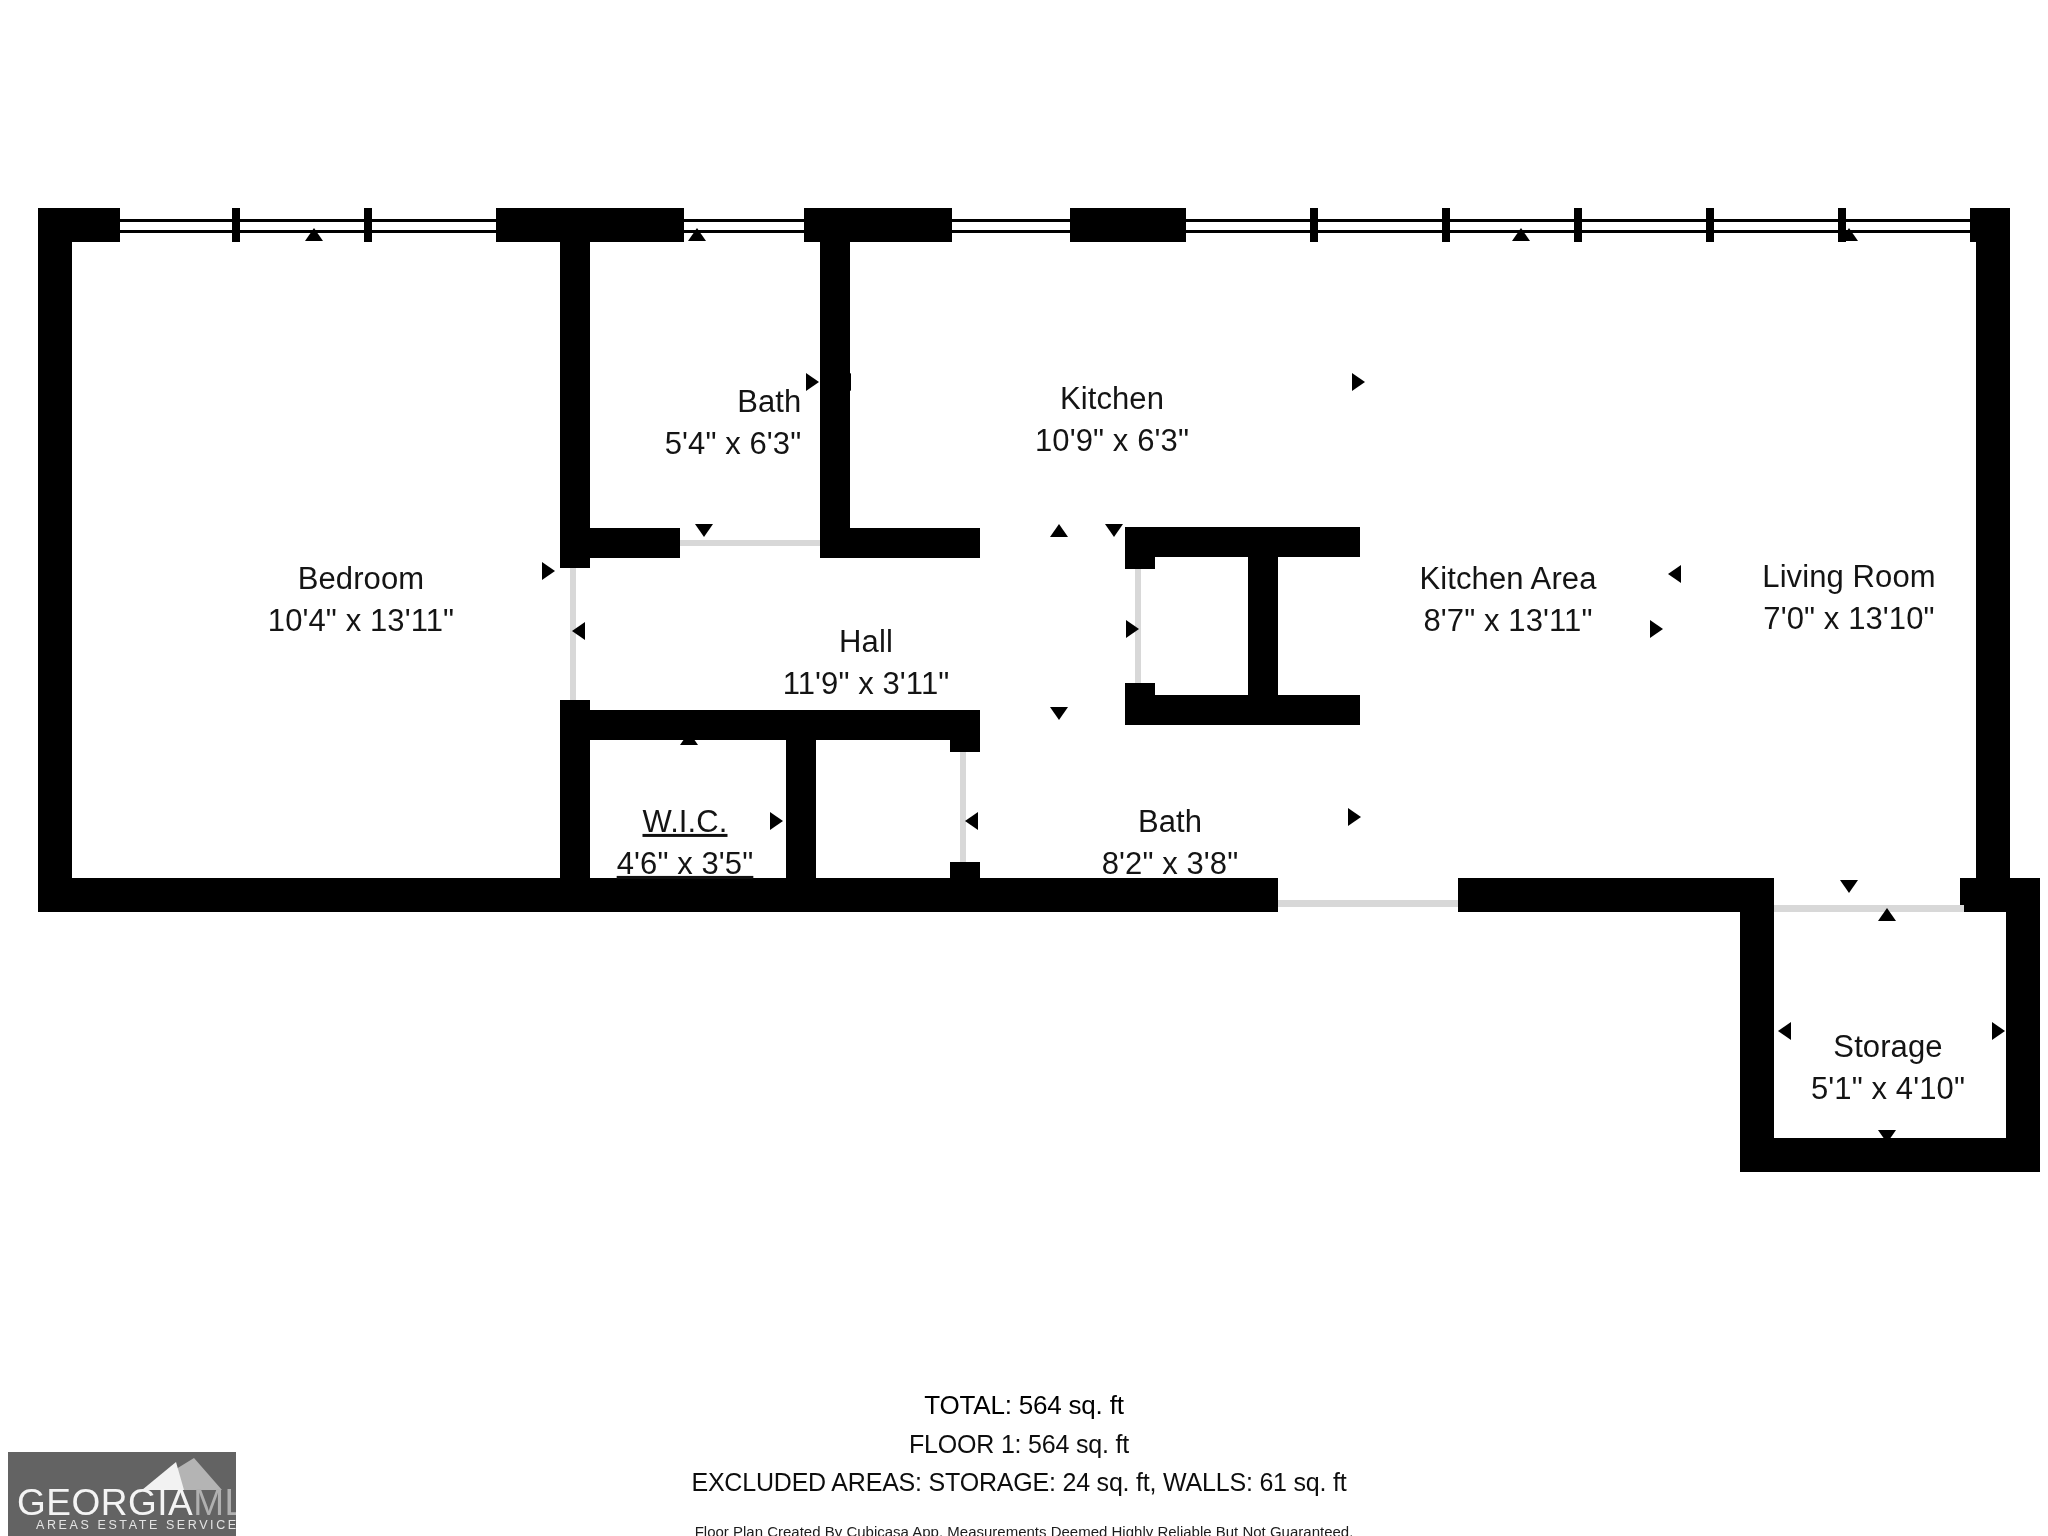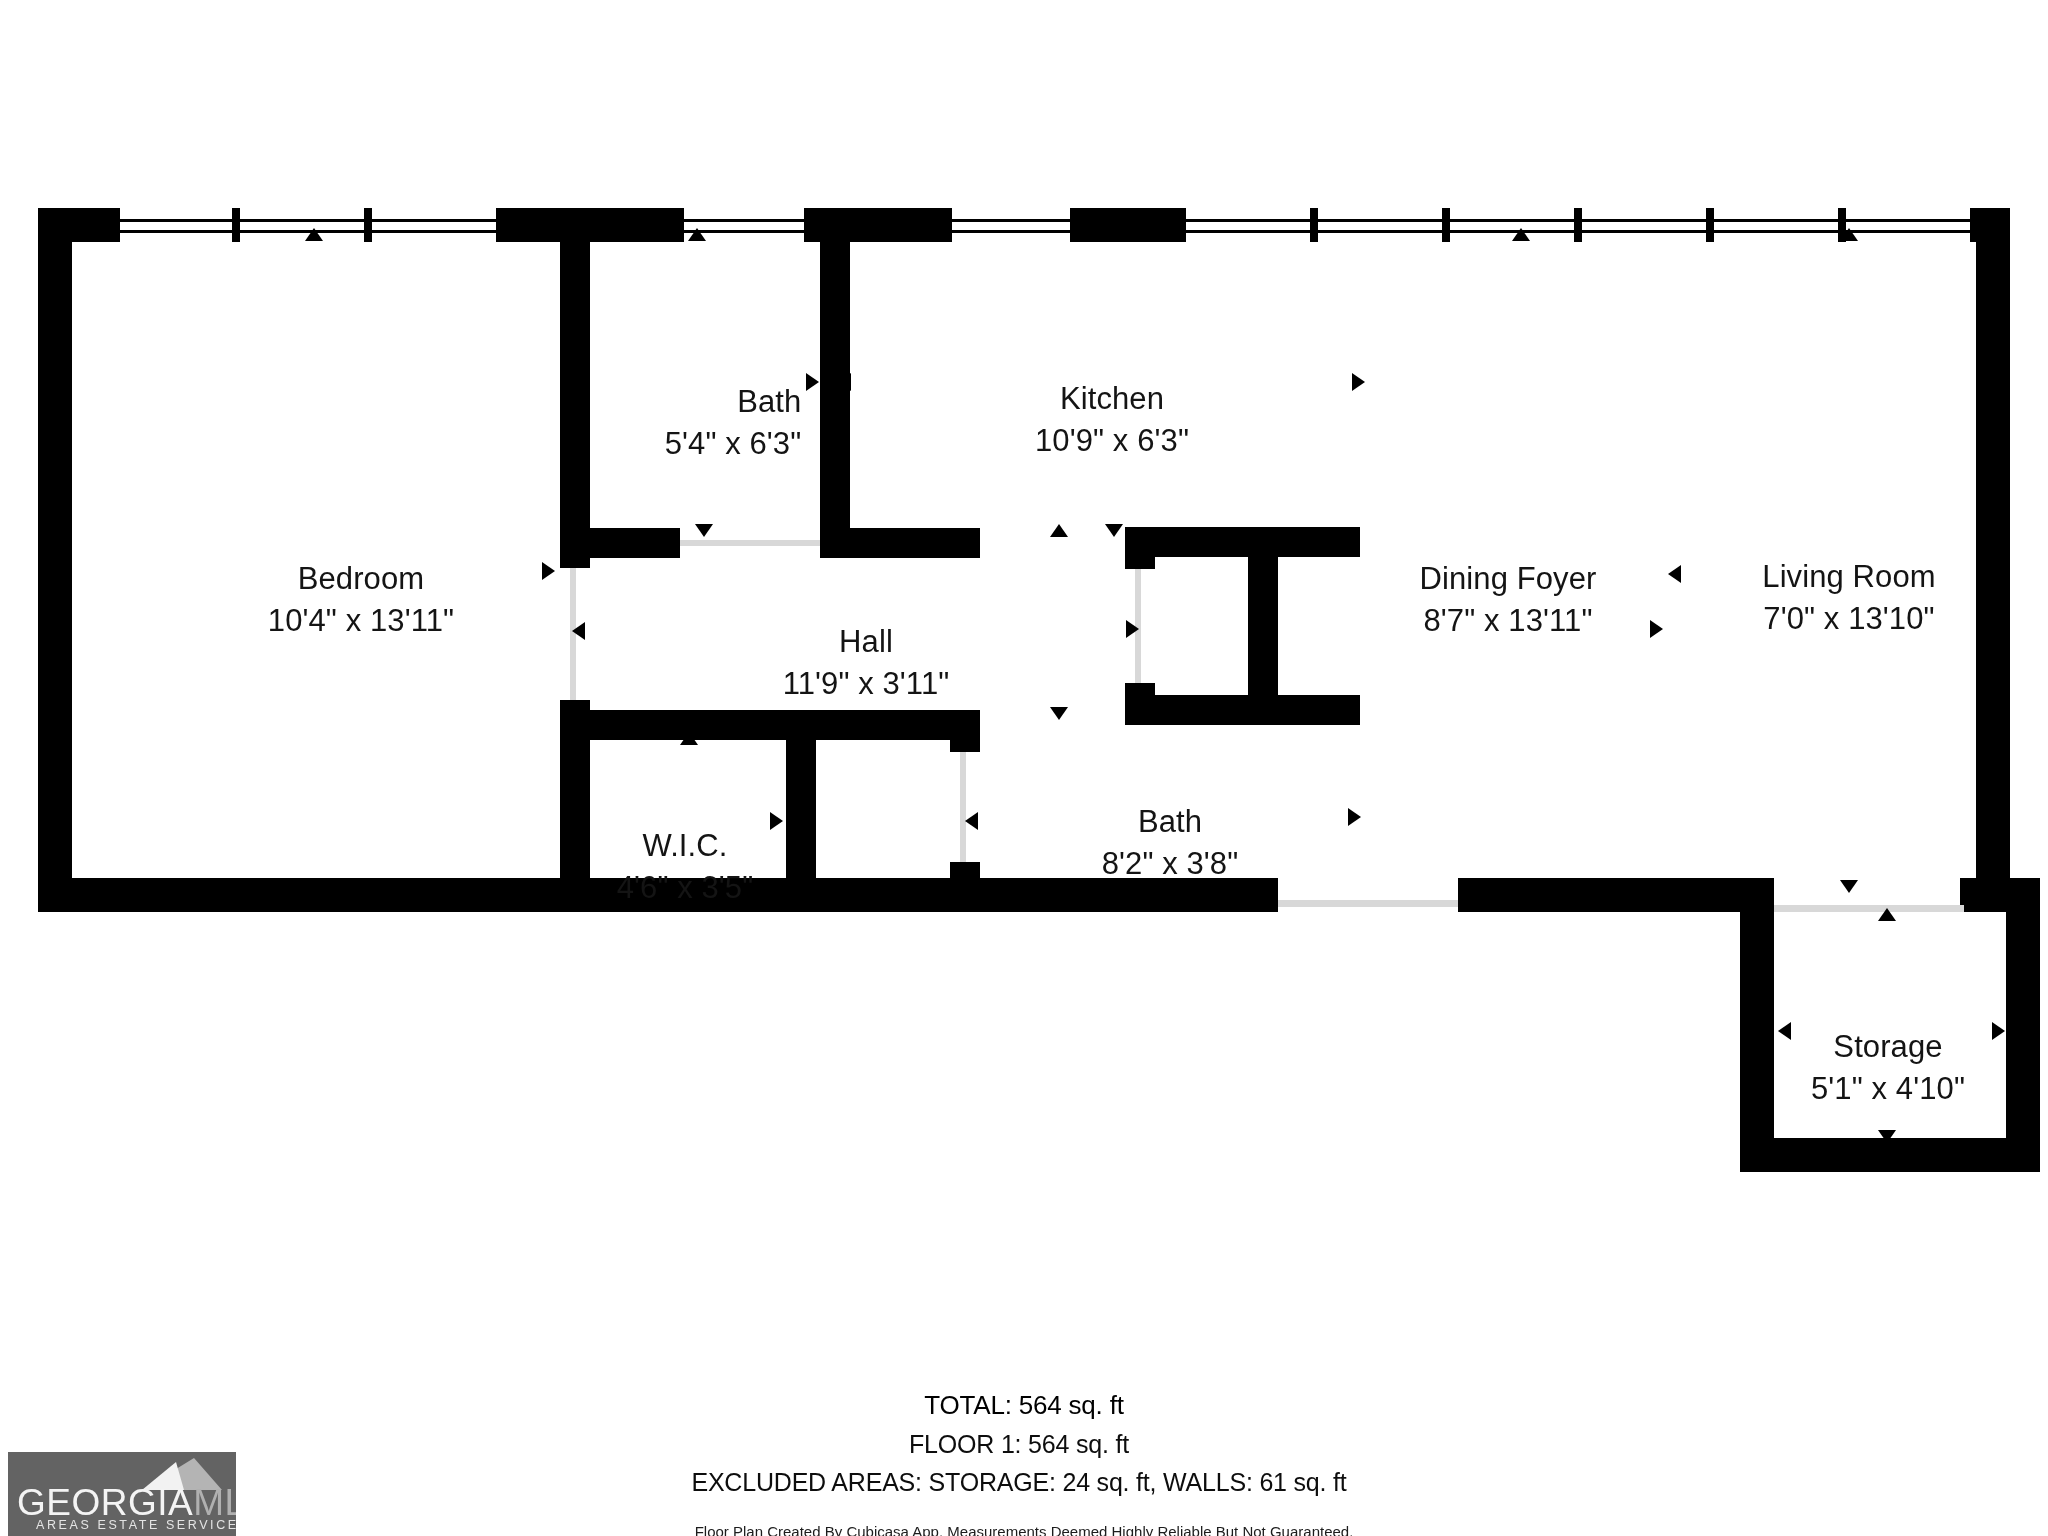--- a/index.html
+++ b/index.html
@@ -332,30 +332,30 @@
     <span class="rl-name">Kitchen</span>
     <span class="rl-dims">10'9" x 6'3"</span>
   </div>
 
   <div class="room-label" style="left:866px; top:663px;">
     <span class="rl-name">Hall</span>
     <span class="rl-dims">11'9" x 3'11"</span>
   </div>
 
   <div class="room-label" style="left:1508px; top:600px;">
-    <span class="rl-name">Dining Foyer</span>
+    <span class="rl-name">Kitchen Area</span>
     <span class="rl-dims">8'7" x 13'11"</span>
   </div>
 
   <div class="room-label" style="left:1849px; top:598px;">
     <span class="rl-name">Living Room</span>
     <span class="rl-dims">7'0" x 13'10"</span>
   </div>
 
-  <div class="room-label" style="left:685px; top:867px;">
+  <div class="room-label" style="left:685px; top:843px;text-decoration:underline;">
     <span class="rl-name">W.I.C.</span>
     <span class="rl-dims">4'6" x 3'5"</span>
   </div>
 
   <div class="room-label" style="left:1170px; top:843px;">
     <span class="rl-name">Bath</span>
     <span class="rl-dims">8'2" x 3'8"</span>
   </div>
 
   <div class="room-label" style="left:1888px; top:1068px;">

